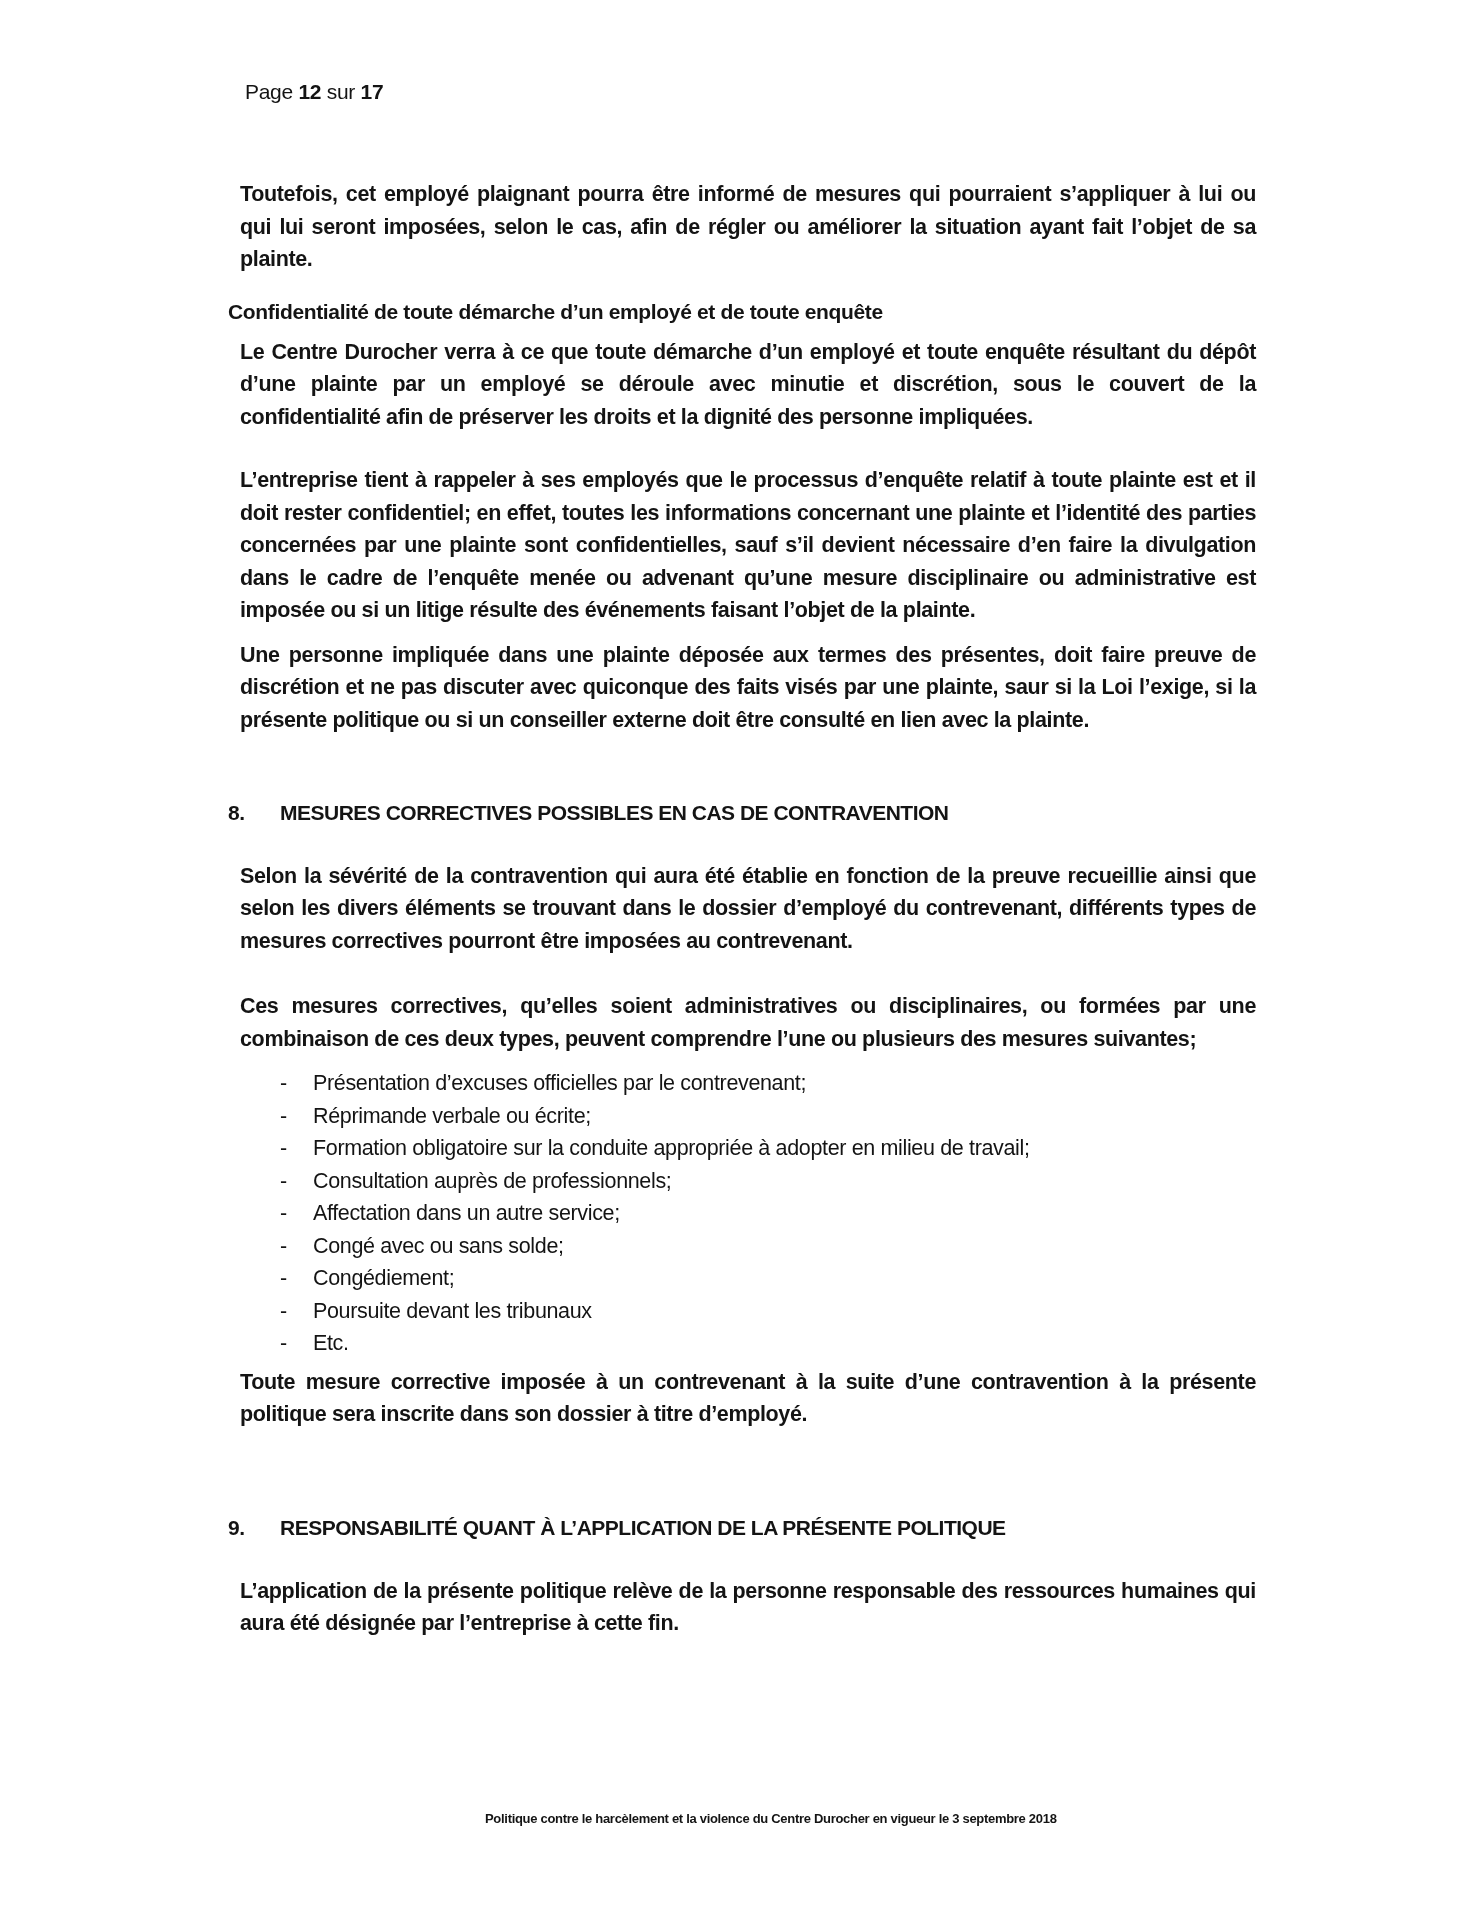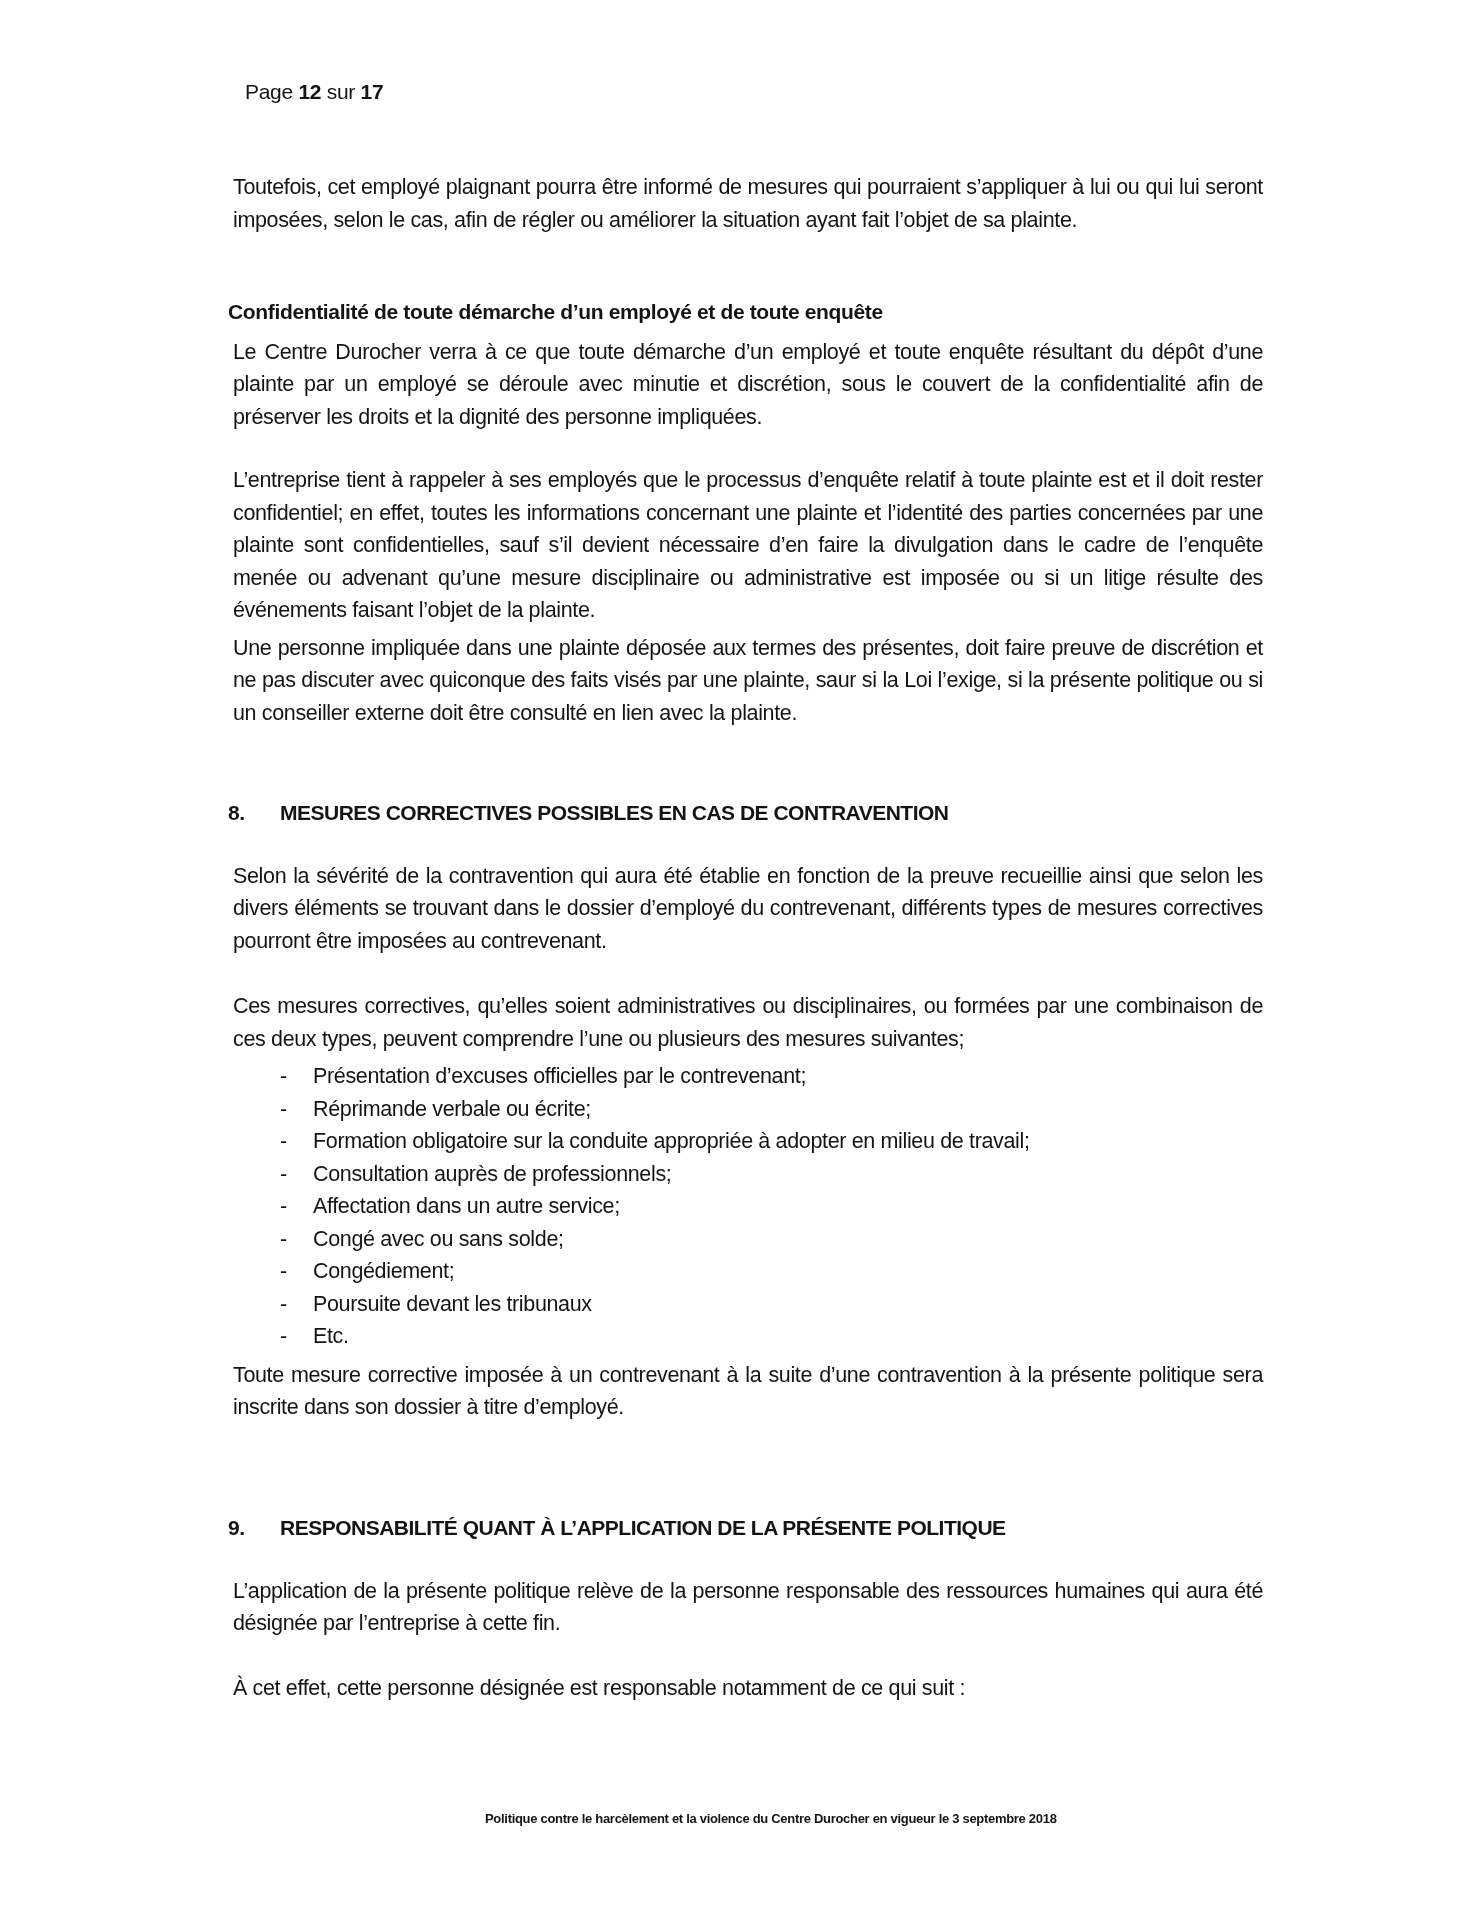--- a/index.html
+++ b/index.html
@@ -10,21 +10,21 @@
   }
   .page-number {
     position: absolute; left: 245px; top: 80px;
     font-size: 21px; letter-spacing: -0.3px;
   }
   .page-number b { font-weight: bold; }
   .content {
     position: absolute; left: 228px; width: 1040px;
     font-size: 21.5px; line-height: 32.5px; letter-spacing: -0.35px;
   }
-  p { margin: 5px; text-align: justify; }
+  p { margin: 12px; text-align: justify; font-weight: bold; }
   .subhead { font-weight: bold; font-size: 21px; }
   .sec-head { font-weight: bold; font-size: 21px; display: flex; letter-spacing: -0.5px; }
   .sec-head .num { width: 52px; }
   ul.dash { list-style: none; margin: 0; padding: 0; }
   ul.dash li { display: flex; line-height: 32.5px; }
   ul.dash li .dash-mark { width: 85px; padding-left: 52px; box-sizing: border-box; }
   .footer {
     position: absolute; left: 485px; top: 1811px;
     font-size: 13px; font-weight: bold; letter-spacing: -0.3px;
   }
@@ -97,16 +97,15 @@
     </ul>
   <p style="margin-top:6px;">Toute mesure corrective imposée à un contrevenant à la suite d’une contravention à la présente politique sera inscrite dans son dossier à titre d’employé.</p>
 </div>
 
 <div class="content" style="top:1512px;">
   <div class="sec-head">
     <span class="num">9.</span>
     <span>RESPONSABILITÉ QUANT À L’APPLICATION DE LA PRÉSENTE POLITIQUE</span>
   </div>
   <p style="margin-top:30px;">L’application de la présente politique relève de la personne responsable des ressources humaines qui aura été désignée par l’entreprise à cette fin.</p>
-  <p style="margin-top:32px;">À cet effet, cette personne désignée est responsable notamment de ce qui suit :</p>
 </div>
 
 <div class="footer">Politique contre le harcèlement et la violence du Centre Durocher en vigueur le 3 septembre 2018</div>
 
 </body></html>

